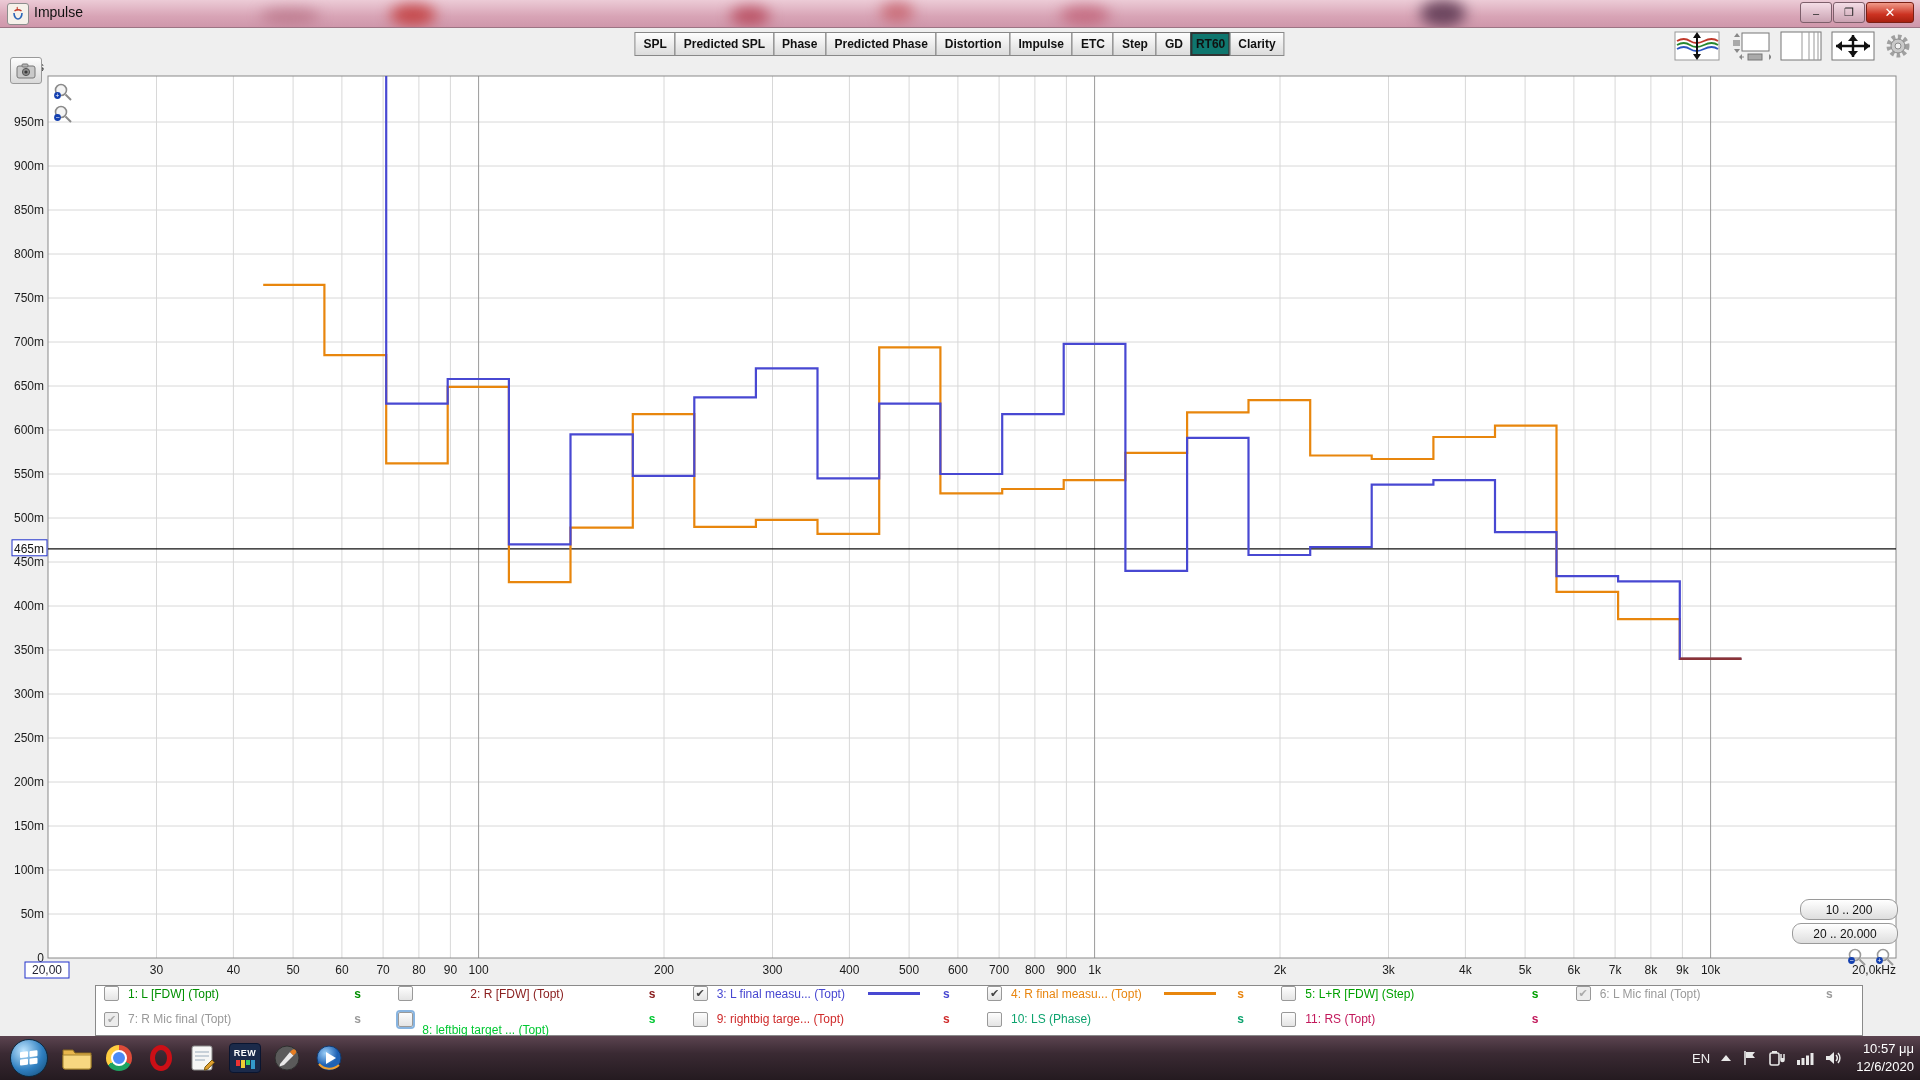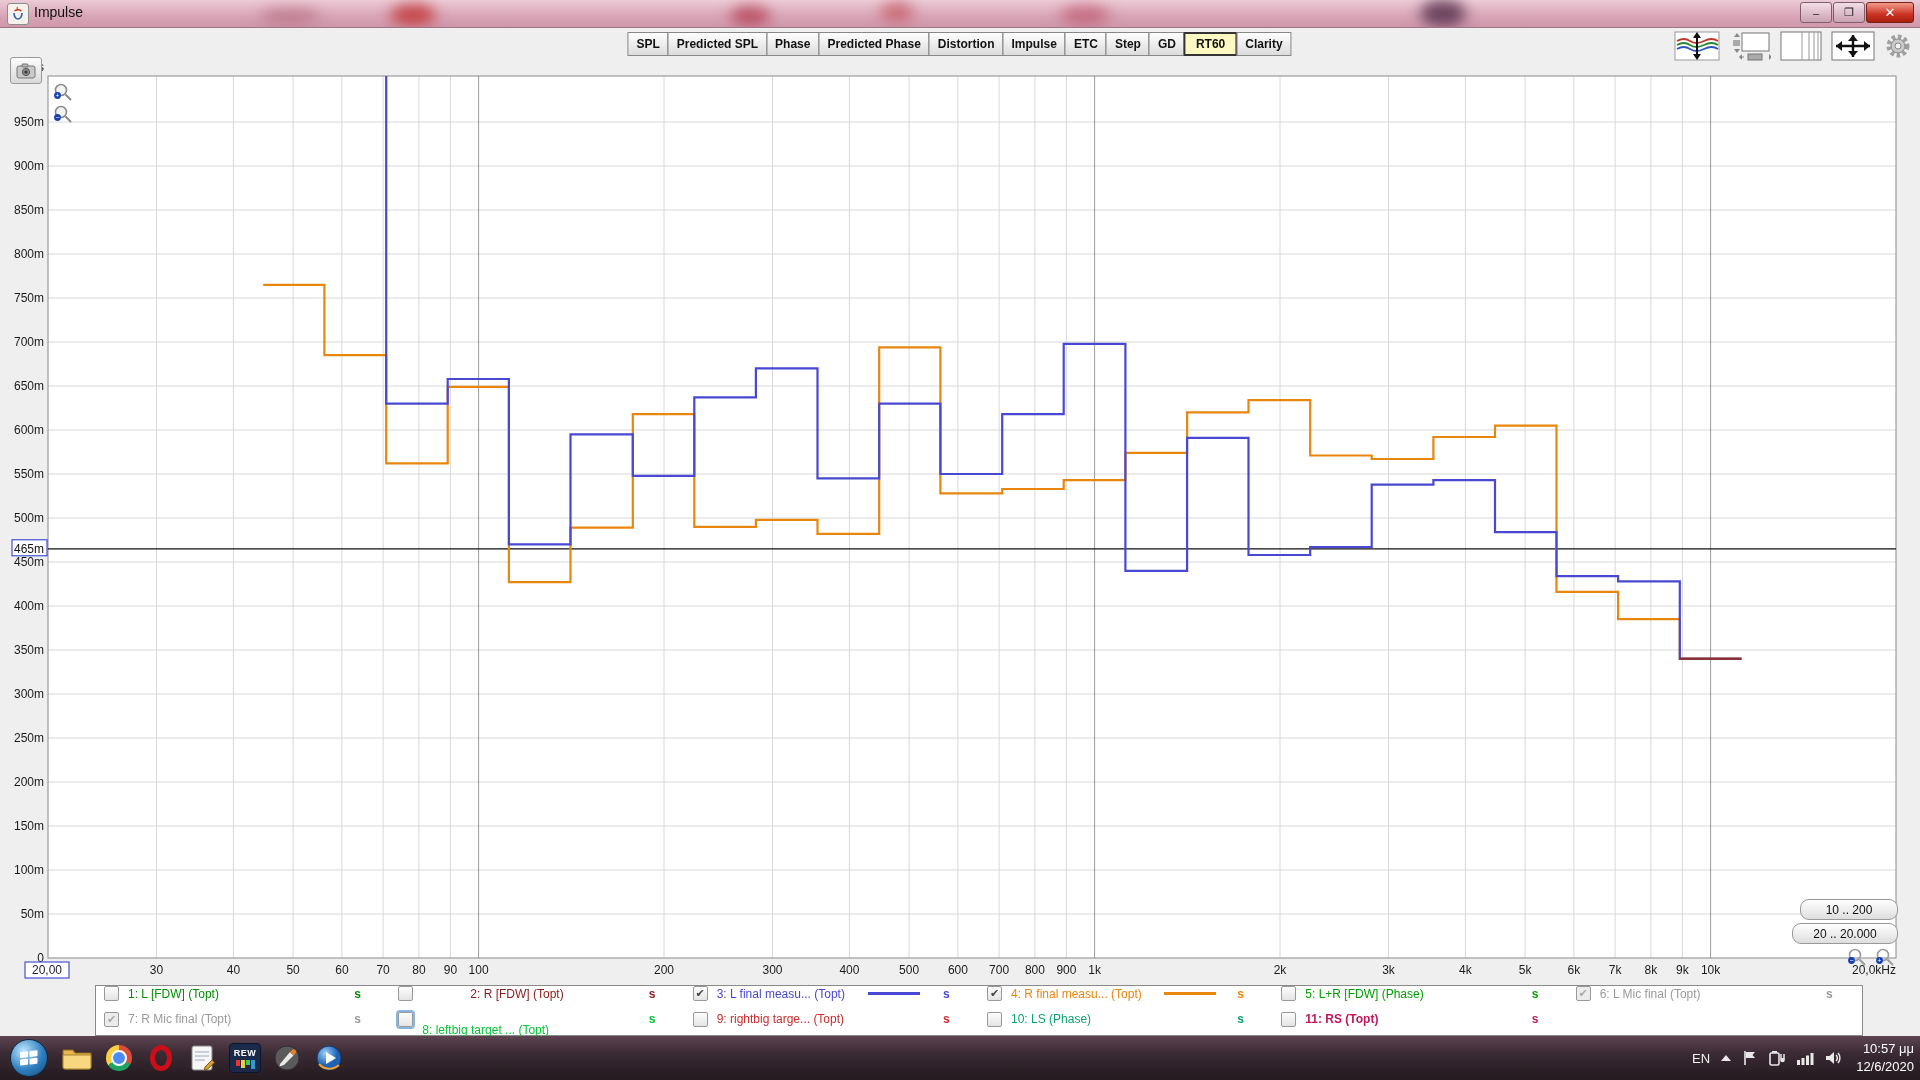--- a/index.html
+++ b/index.html
@@ -19,21 +19,21 @@
     display:flex;align-items:center;justify-content:center;}
   .wbtn.close{width:46px;background:linear-gradient(#f09a8a,#cc3322 60%,#a8200f);color:#fff;
     font-size:13px;border-color:#7a2015;}
   
   #snap-btn{position:absolute;left:10px;top:57px;width:30px;height:25px;
     background:linear-gradient(#fdfdfd,#d9d9d9);border:1px solid #9a9a9a;border-radius:3px;
     display:flex;align-items:center;justify-content:center;}
   #tab-bar{position:absolute;left:50%;top:32px;transform:translateX(-50%);display:flex;font-weight:bold;}
   .tab{padding:4px 8px;font-size:12px;color:#111;border:1px solid #888;margin-left:-1px;
     background:linear-gradient(#fefefe,#dcdcdc);white-space:nowrap;}
-  .tab.active{background:#fef9c3;border:2px solid #333;padding:3px 10px;}
+  .tab.active{background:#0f766e;border:2px solid #333;padding:3px 3px;}
   #right-icons{position:absolute;right:8px;top:31px;display:flex;gap:9px;align-items:center;}
   
   #chart{position:absolute;left:0;top:0;width:1764px;height:1036px;}
   
   .range-btn{position:absolute;height:19px;border:1px solid #9a9a9a;border-radius:9px;
     background:linear-gradient(#ffffff,#dedede);font-size:12px;color:#111;
     display:flex;align-items:center;justify-content:center;}
   #range-top{right:22px;top:899px;width:96px;}
   #range-bottom{right:22px;top:923px;width:104px;}
   .mag{position:absolute;width:22px;height:20px;}
@@ -326,21 +326,21 @@
       <div class="lg-entry">
         <span class="lg-cb">✔</span>
         <span style="color: rgb(232, 133, 15);">4: R final measu... (Topt)</span>
         <span class="lg-mid">
           <span class="lg-swatch" style="border-top-color: rgb(232, 134, 13);"></span>
         </span>
         <span class="lg-unit" style="color: rgb(232, 133, 15);">s</span>
       </div>
       <div class="lg-entry">
         <span class="lg-cb"></span>
-        <span style="color: rgb(0, 160, 0);">5: L+R [FDW] (Phase)</span>
+        <span style="color: rgb(0, 160, 0);">5: L+R [FDW] (Step)</span>
         <span class="lg-mid"></span>
         <span class="lg-unit" style="color: rgb(0, 160, 0);">s</span>
       </div>
       <div class="lg-entry">
         <span class="lg-cb gray">✔</span>
         <span style="color: rgb(154, 154, 154);">6: L Mic final (Topt)</span>
         <span class="lg-mid"></span>
         <span class="lg-unit" style="color: rgb(154, 154, 154);">s</span>
       </div>
       <div class="lg-entry">
@@ -362,21 +362,21 @@
         <span class="lg-unit" style="color: rgb(207, 43, 43);">s</span>
       </div>
       <div class="lg-entry">
         <span class="lg-cb"></span>
         <span style="color: rgb(13, 163, 110);">10: LS (Phase)</span>
         <span class="lg-mid"></span>
         <span class="lg-unit" style="color: rgb(13, 163, 110);">s</span>
       </div>
       <div class="lg-entry">
         <span class="lg-cb"></span>
-        <span style="color: rgb(194, 24, 91); font-weight: bold;">11: RS (Topt)</span>
+        <span style="color: rgb(194, 24, 91);">11: RS (Topt)</span>
         <span class="lg-mid"></span>
         <span class="lg-unit" style="color: rgb(194, 24, 91);">s</span>
       </div>
       <div class="lg-entry"></div>
     </div>
 
   <div id="taskbar">
     <div id="start-orb">
       <svg width="18" height="16" viewBox="0 0 18 16">
         <g transform="skewY(-6)">

